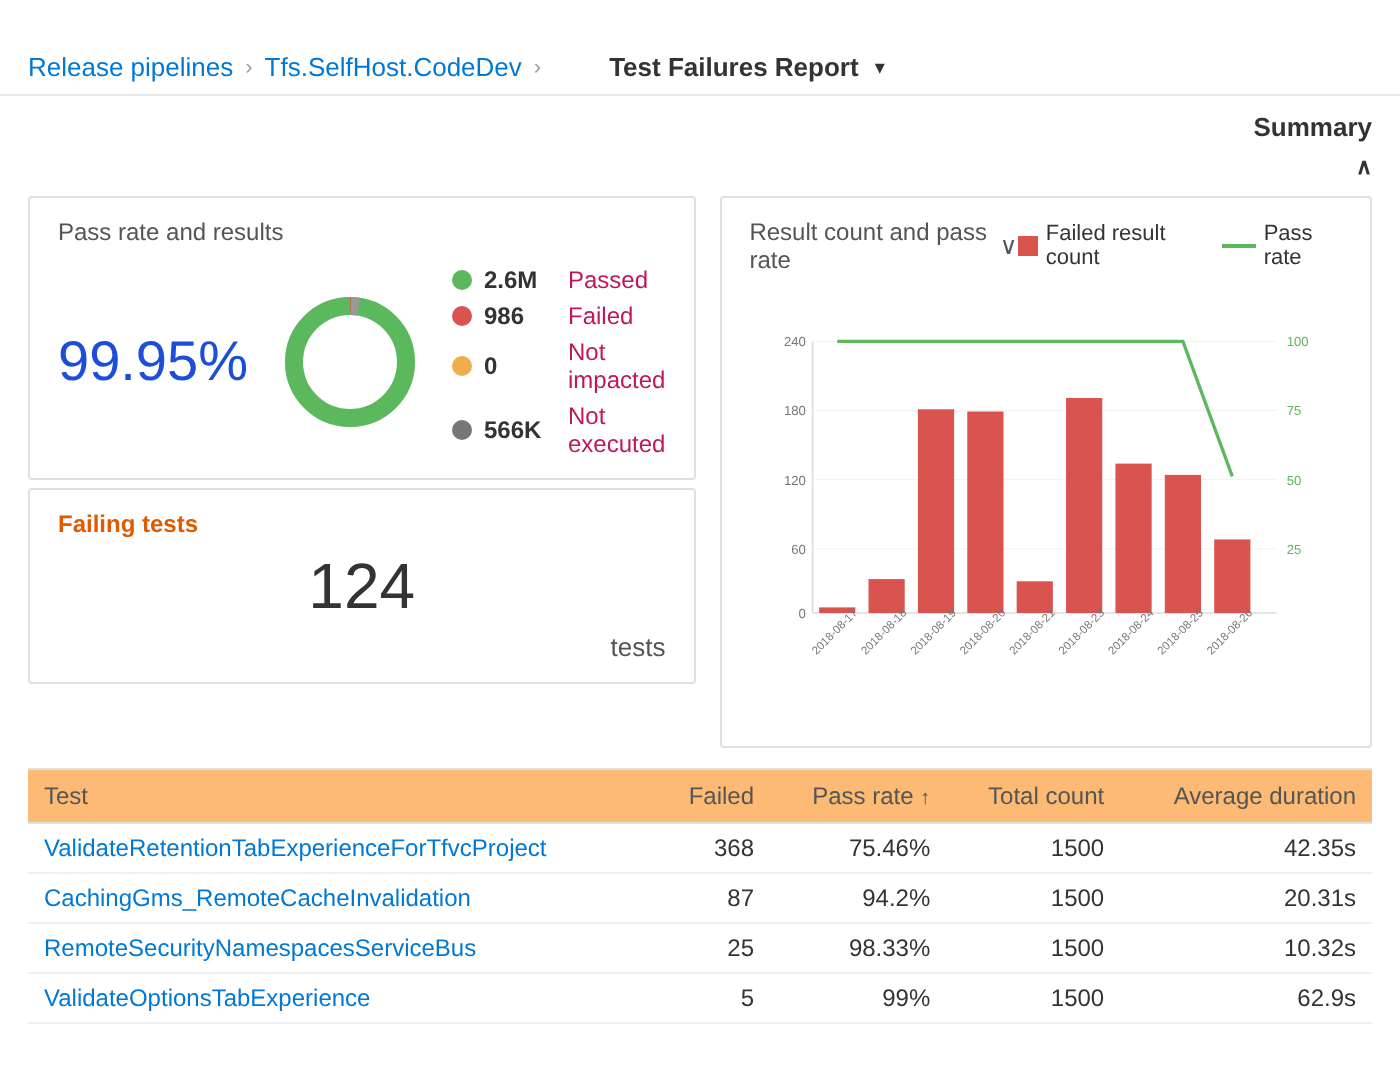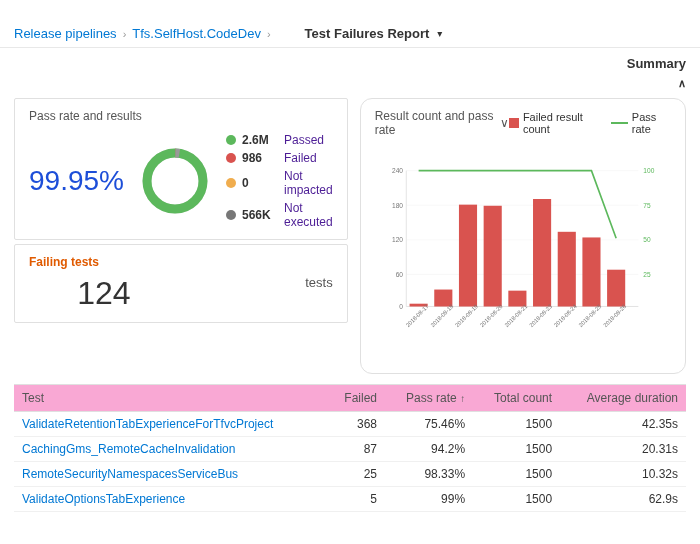--- a/index.html
+++ b/index.html
@@ -124,26 +124,27 @@
       width: 10px;
       height: 10px;
       border-radius: 50%;
       flex-shrink: 0;
     }
     .legend-value {
       font-weight: 600;
       min-width: 36px;
     }
     .legend-label {
-      color: #4c1d95;
+      color: #be185d;
     }
 
     
     .failing-content {
       display: flex;
+      flex-direction: column;
       align-items: flex-start;
       gap: 4px;
     }
     .failing-count {
       font-size: 32px;
       font-weight: 300;
       color: #333;
       text-align: center;
       width: 100%;
     }
@@ -157,21 +158,21 @@
       font-size: 12px;
       color: #e05a00;
       margin-bottom: 6px;
       font-weight: 600;
     }
 
     
     .right-panel {
       flex: 1;
       border: 1px solid #e0e0e0;
-      border-radius: 12px;
+      border-radius: 2px;
       padding: 10px 14px;
     }
     .chart-header {
       display: flex;
       align-items: center;
       justify-content: space-between;
       margin-bottom: 6px;
     }
     .chart-title {
       font-size: 12px;
@@ -214,21 +215,21 @@
     }
     .data-table thead tr {
       border-top: 1px solid #e0e0e0;
       border-bottom: 1px solid #e0e0e0;
     }
     .data-table th {
       padding: 6px 8px;
       text-align: left;
       color: #555;
       font-weight: 400;
-      background: #f9a8d4;
+      background: #fdba74;
     }
     .data-table th.numeric {
       text-align: right;
     }
     .data-table th.sortable {
       cursor: pointer;
     }
     .data-table td {
       padding: 5px 8px;
       border-bottom: 1px solid #f0f0f0;

